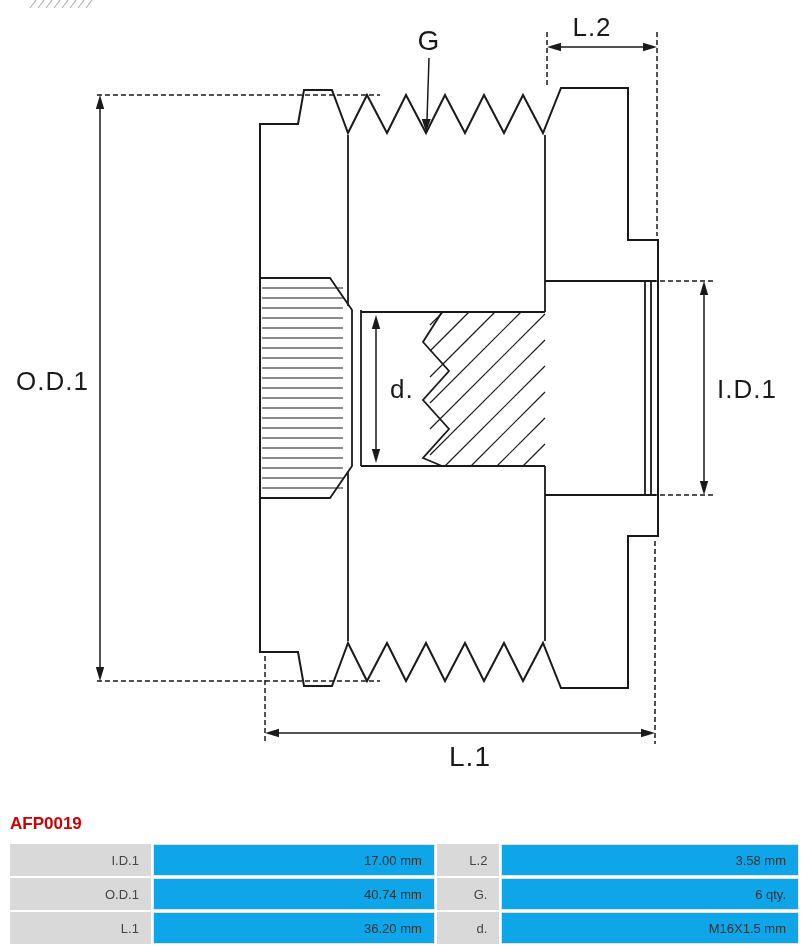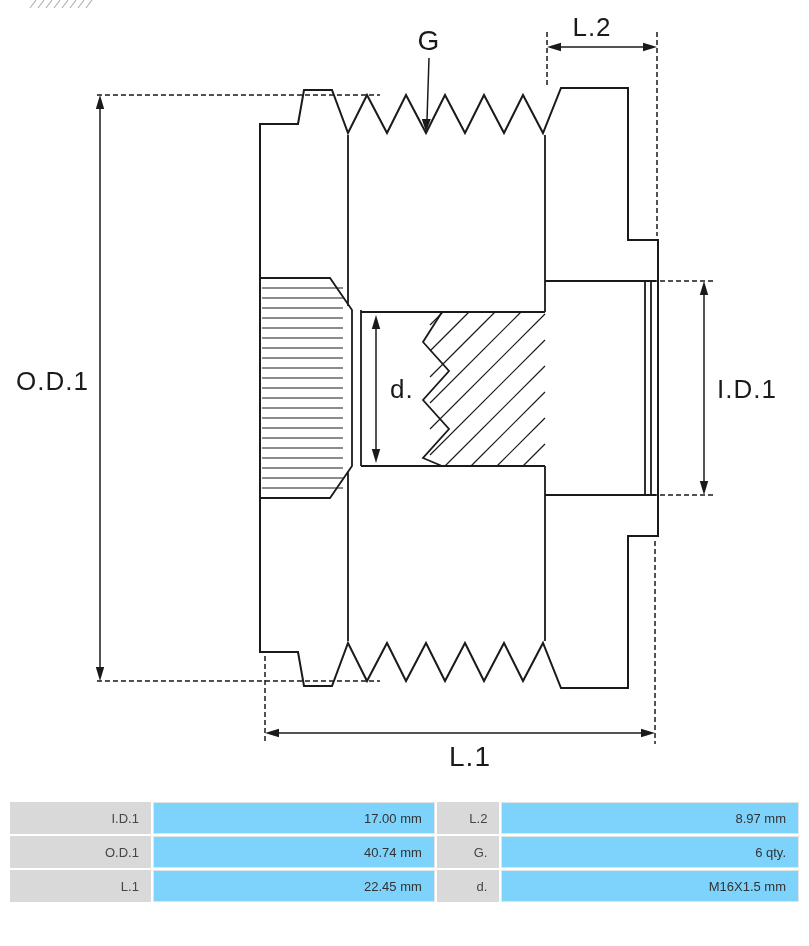--- a/index.html
+++ b/index.html
@@ -47,21 +47,21 @@
     padding: 8px 12px 7px 12px;
     text-align: right;
     white-space: nowrap;
     overflow: hidden;
   }
   td.label {
     background: #d9d9d9;
     color: #454545;
   }
   td.value {
-    background: #7dd3fc;
+    background: #0ea5e9;
     border: 1px solid #e3e3e3;
     margin-top: 44px;
   }
   col.c1 { width: 18%; }
   col.c2 { width: 36%; }
   col.c3 { width: 8%;  }
   col.c4 { width: 38%; }
 </style>
 </head>
 <body>
@@ -152,43 +152,44 @@
 
       <g>
         <text x="429" y="50" font-size="28" text-anchor="middle">G</text>
         <line x1="429" y1="58" x2="427" y2="120" stroke="#1a1a1a" stroke-width="1.5"></line>
         <polygon points="426,132 421.8,119 430.8,119" fill="#1a1a1a"></polygon>
       </g>
 
     </svg>
   </div>
 
+  <div class="part-number">AFP0019</div>
 
   <table class="spec-table">
     <colgroup>
       <col class="c1">
         <col class="c2">
         <col class="c3">
         <col class="c4">
     </colgroup>
     <tbody>
       <tr>
         <td class="label">I.D.1</td>
         <td class="value">17.00 mm</td>
         <td class="label">L.2</td>
-        <td class="value">8.97 mm</td>
+        <td class="value">3.58 mm</td>
       </tr>
       <tr>
         <td class="label">O.D.1</td>
         <td class="value">40.74 mm</td>
         <td class="label">G.</td>
         <td class="value">6 qty.</td>
       </tr>
       <tr>
         <td class="label">L.1</td>
-        <td class="value">22.45 mm</td>
+        <td class="value">36.20 mm</td>
         <td class="label">d.</td>
         <td class="value">M16X1.5 mm</td>
       </tr>
     </tbody>
   </table>
 
 </div>
 
 </body></html>

